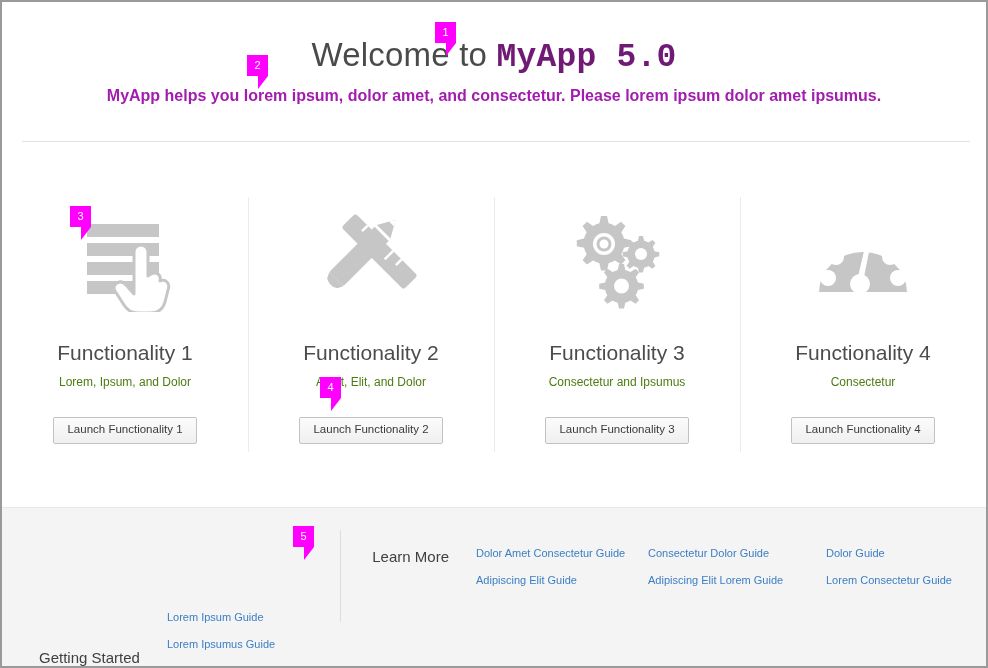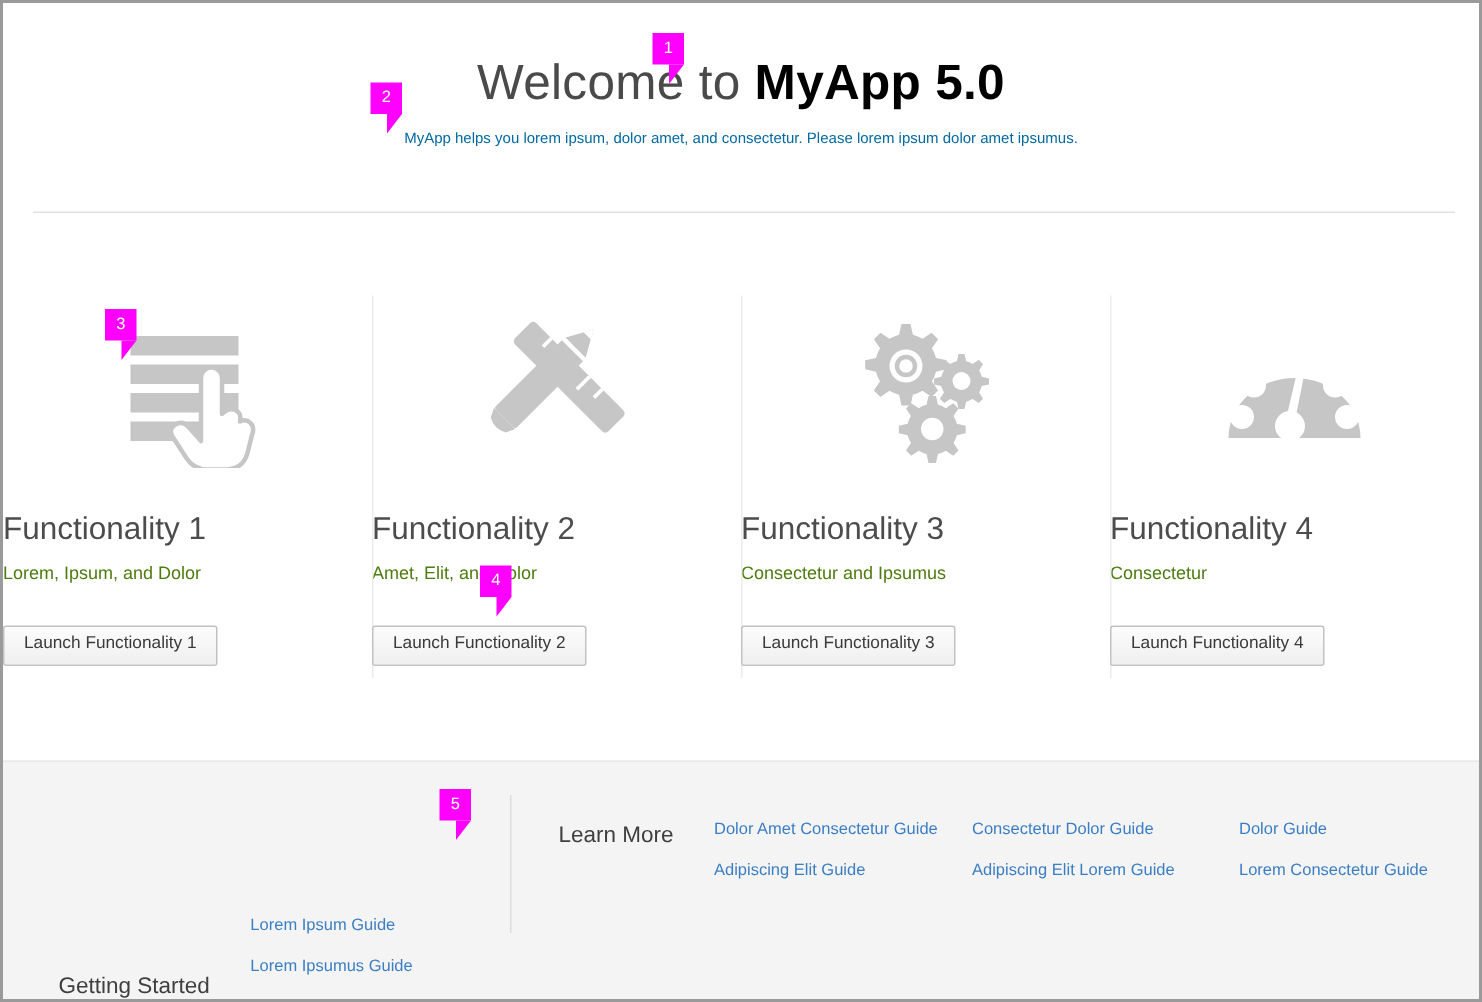--- a/index.html
+++ b/index.html
@@ -37,31 +37,32 @@
     width: 100%;
     text-align: center;
     font-size: 33px;
     font-weight: 300;
     color: #4a4a4a;
     letter-spacing: 0.2px;
     white-space: nowrap;
   }
   .header-title .strong {
     font-weight: 700;
-    color: #000000;
+    color: #701a75;
+    font-family: Liberation Mono, monospace;
   }
   .header-sub {
     position: absolute;
     left: 0;
     top: 85px;
     width: 100%;
     text-align: center;
-    font-size: 10px;
-    font-weight: 400;
-    color: #0369a1;
+    font-size: 16px;
+    font-weight: 700;
+    color: #a21caf;
   }
   .header-rule {
     position: absolute;
     left: 20px;
     top: 139px;
     width: 948px;
     height: 1px;
     background: #e2e2e2;
   }
 
@@ -72,20 +73,21 @@
     top: 150px;
     width: 100%;
     height: 330px;
     display: flex;
   }
   .panel {
     position: relative;
     flex: 1 1 0;
     display: flex;
     flex-direction: column;
+    align-items: center;
   }
   .panel + .panel::before {
     content: "";
     position: absolute;
     left: 0;
     top: 45px;
     width: 1px;
     height: 255px;
     background: #ececec;
   }

